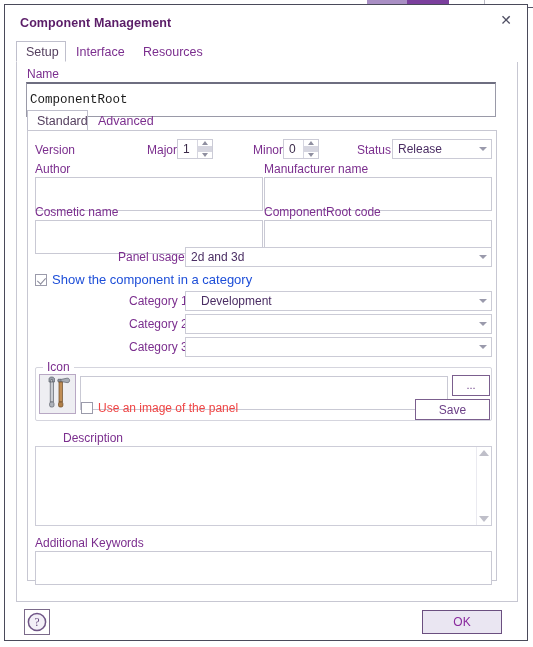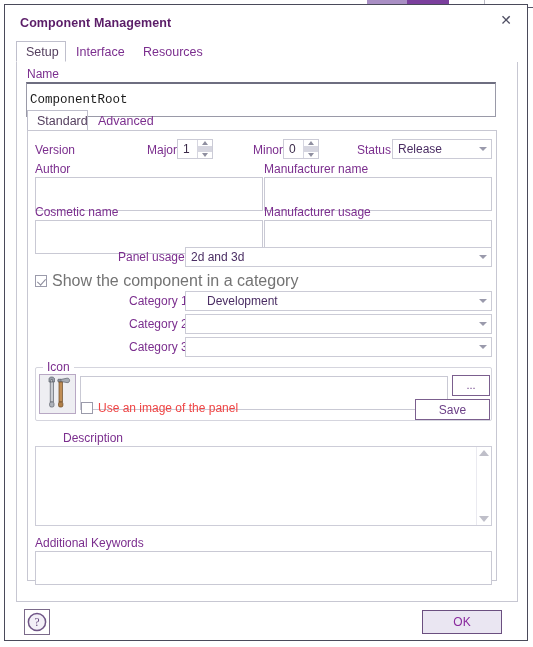--- a/index.html
+++ b/index.html
@@ -298,29 +298,29 @@
   }
   .cbox.checked::after {
     content: "";
     position: absolute;
     left: 2.5px; top: 1px;
     width: 4px; height: 7px;
     border: solid #8a8a9a;
     border-width: 0 1.6px 1.6px 0;
     transform: rotate(42deg);
   }
-  #show-category-label { font-size: 16px; color: #737373; }
+  #show-category-label { font-size: 13px; color: #1d4ed8; }
 
   #cat1-label { left: 124px; top: 289px; }
   #cat2-label { left: 124px; top: 312px; }
   #cat3-label { left: 124px; top: 335px; }
   #cat1-combo { left: 180px; top: 286px; width: 307px; }
   #cat2-combo { left: 180px; top: 309px; width: 307px; }
   #cat3-combo { left: 180px; top: 332px; width: 307px; }
-  #cat1-combo .combo-text { padding-left: 21px; }
+  #cat1-combo .combo-text { padding-left: 15px; }
 
   
   #icon-group {
     position: absolute;
     left: 30px; top: 362px;
     width: 457px; height: 54px;
     border: 1px solid #d5d5de;
     border-radius: 2px;
     box-sizing: border-box;
   }
@@ -532,21 +532,21 @@
 
   <div class="field-label" id="author-label">Author</div>
   <input class="text-input" id="author-input" type="text" value="" style="">
 
   <div class="field-label" id="mfr-name-label">Manufacturer name</div>
   <input class="text-input" id="mfr-name-input" type="text" value="" style="">
 
   <div class="field-label" id="cosmetic-label">Cosmetic name</div>
   <input class="text-input" id="cosmetic-input" type="text" value="" style="">
 
-  <div class="field-label" id="mfr-code-label">Manufacturer usage</div>
+  <div class="field-label" id="mfr-code-label">ComponentRoot code</div>
   <input class="text-input" id="mfr-code-input" type="text" value="" style="">
 
   <div class="field-label" id="panel-usage-label">Panel usage:</div>
   <div class="combo" id="panel-usage-combo">
     <div class="combo-text">2d and 3d</div>
     <div class="combo-arrow">
         <i></i>
       </div>
   </div>
 

